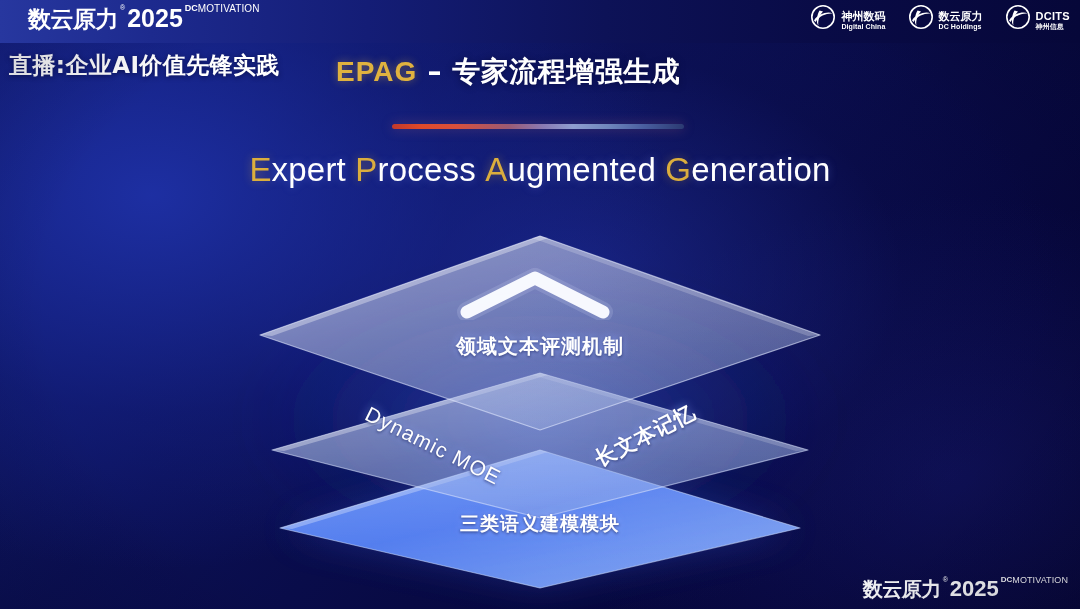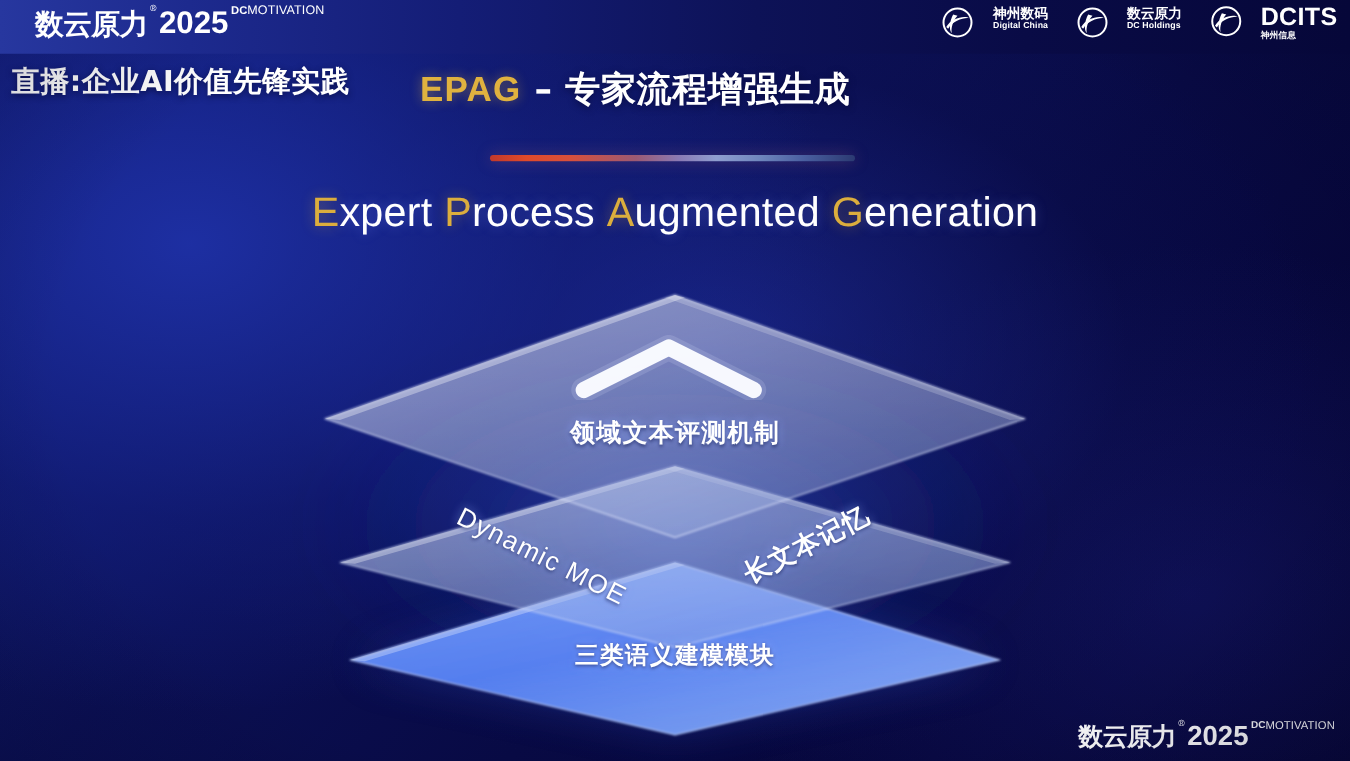--- a/index.html
+++ b/index.html
@@ -49,26 +49,26 @@
   #logo-main .brand-cn { font-size:23px; }
   #logo-main .brand-year { font-size:25px; }
   #logo-main .brand-dc { font-size:9px; }
   #logo-main .brand-motivation { font-size:10px; }
 
   
   #partner-logos {
     position:absolute; right:10px; top:4px; z-index:31;
     display:flex; align-items:center; gap:22px;
   }
-  .partner { display:flex; align-items:flex-start; gap:15px; }
+  .partner { display:flex; align-items:flex-end; gap:5px; }
   .partner-mark { width:26px; height:26px; flex:0 0 26px; }
   .partner-text { display:flex; flex-direction:column; line-height:1.06; }
   .partner-cn { font-size:11px; font-weight:bold; color:#ffffff; font-family:"DejaVu Sans",sans-serif; white-space:nowrap;}
   .partner-en { font-size:7px; font-weight:bold; color:#ffffff; letter-spacing:0.1px; white-space:nowrap;}
-  .partner-cn.big { font-size:20px; letter-spacing:0.3px; font-family:"Liberation Sans",sans-serif;}
+  .partner-cn.big { font-size:11px; letter-spacing:0.3px; font-family:"Liberation Sans",sans-serif;}
 
   
   #live-line {
     position:absolute; left:9px; top:50px; z-index:25;
     font-size:23px; font-weight:bold; color:#ffffff;
     font-family:"DejaVu Sans","Liberation Sans",sans-serif;
     letter-spacing:0.4px;
     text-shadow:0 1px 5px rgba(10,14,70,0.9);
     white-space:nowrap;
   }

